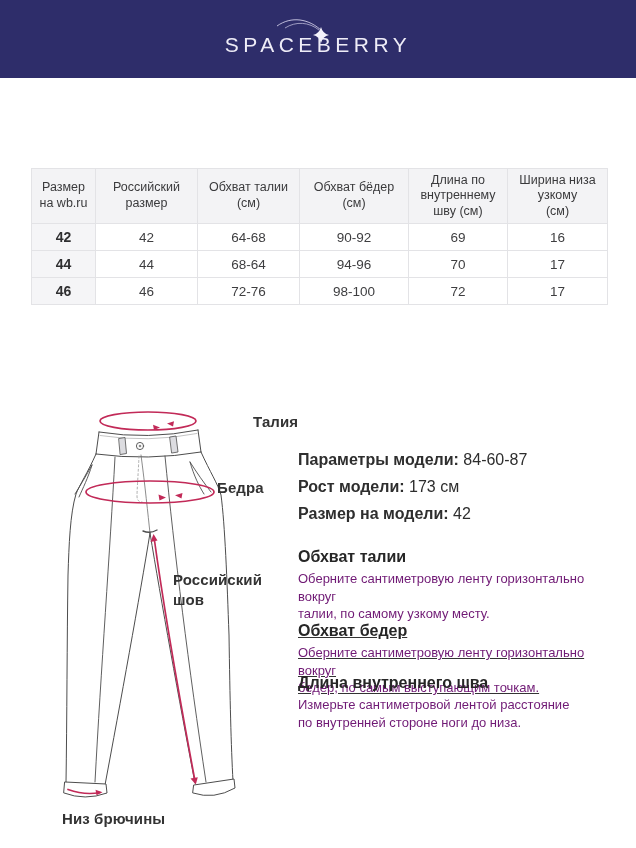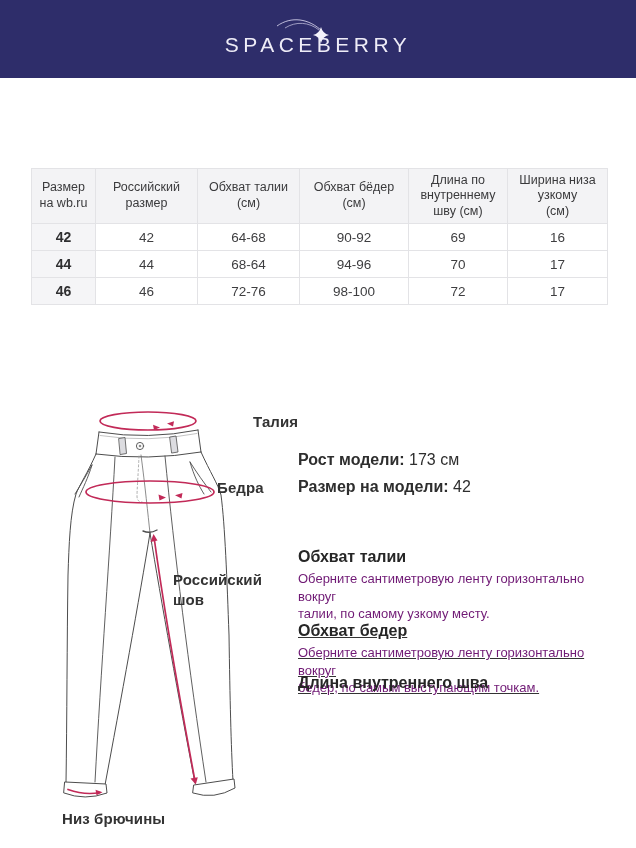--- a/index.html
+++ b/index.html
@@ -203,20 +203,24 @@
     </g>
   </svg>
 
   <div class="diagram-label label-waist">Талия</div>
   <div class="diagram-label label-hips">Бедра</div>
   <div class="diagram-label label-inseam">Российский шов</div>
   <div class="diagram-label label-hem">Низ брючины</div>
 
   <div class="model-info">
     <div class="model-line">
+      <span class="lbl">Параметры модели:</span>
+      <span class="val">84-60-87</span>
+    </div>
+    <div class="model-line">
       <span class="lbl">Рост модели:</span>
       <span class="val">173 см</span>
     </div>
     <div class="model-line">
       <span class="lbl">Размер на модели:</span>
       <span class="val">42</span>
     </div>
   </div>
 
   <div class="guide-section guide-waist">
@@ -224,15 +228,17 @@
     <div class="guide-text">Оберните сантиметровую ленту горизонтально вокруг
 талии, по самому узкому месту.</div>
   </div>
   <div class="guide-section guide-hips">
     <div class="guide-title">Обхват бедер</div>
     <div class="guide-text">Оберните сантиметровую ленту горизонтально вокруг
 бедер, по самым выступающим точкам.</div>
   </div>
   <div class="guide-section guide-inseam">
     <div class="guide-title">Длина внутреннего шва</div>
+    <div class="guide-text">Измерьте сантиметровой лентой расстояние
+по внутренней стороне ноги до низа.</div>
   </div>
 
 </div>
 
 </body></html>

